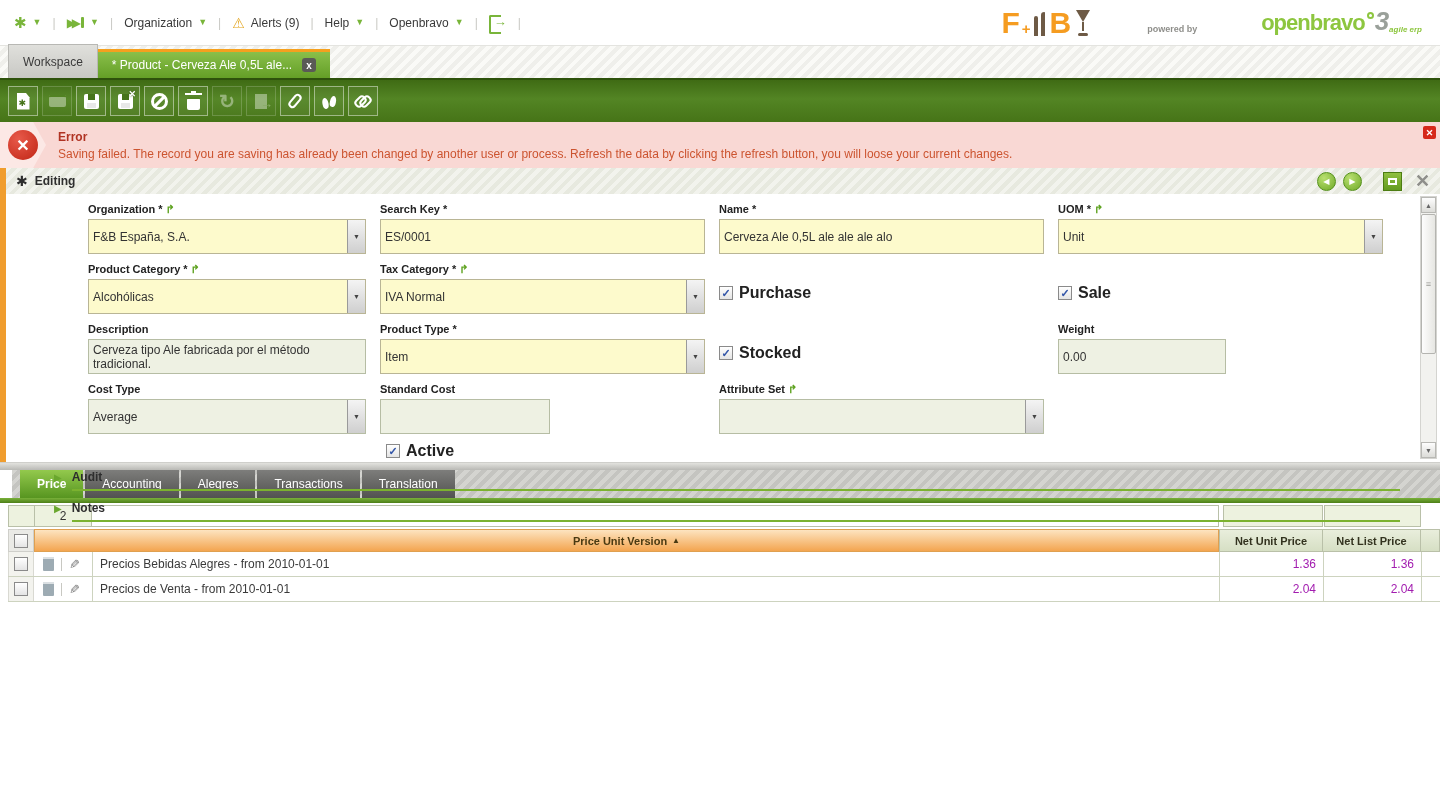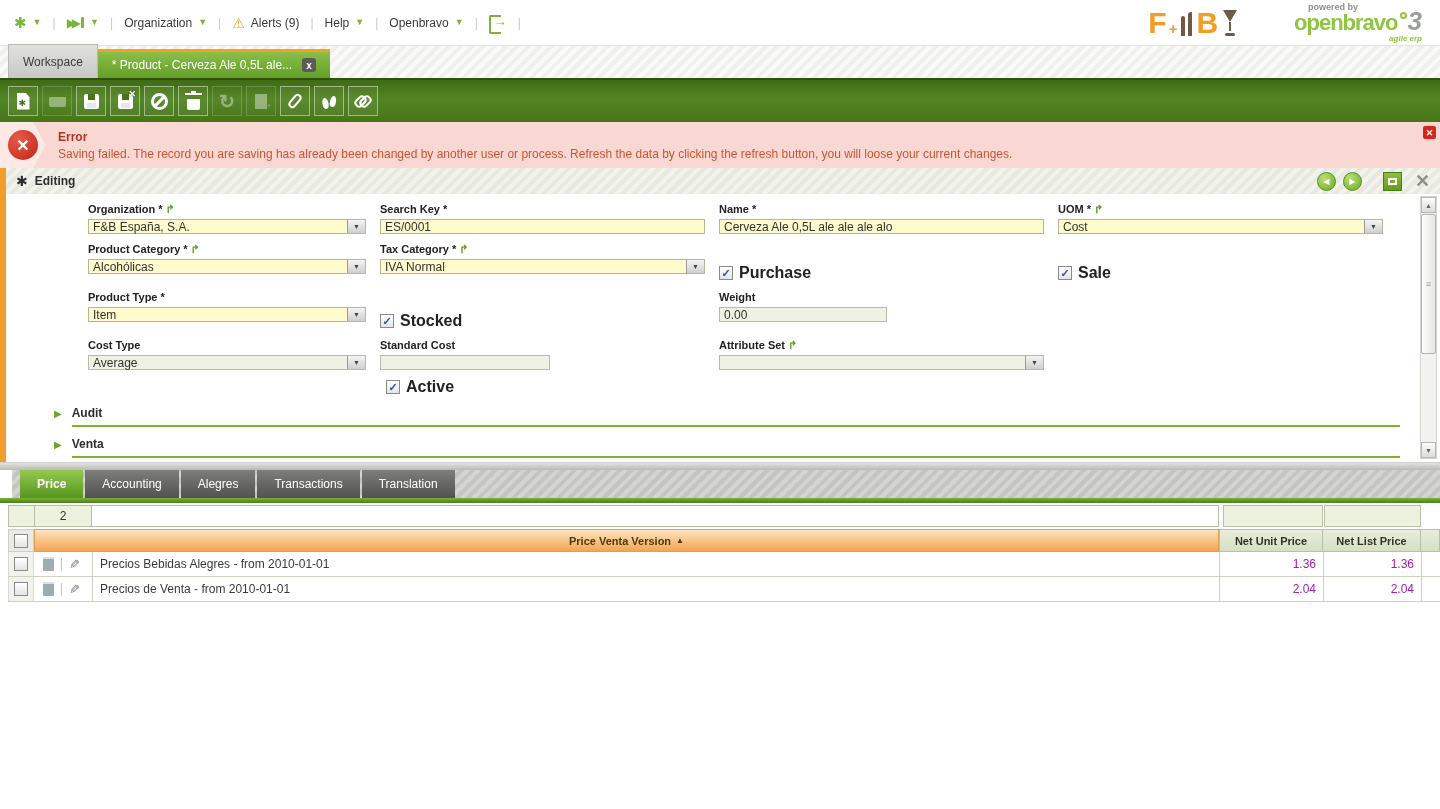--- a/index.html
+++ b/index.html
@@ -33,21 +33,21 @@
   .utensils { display:flex; gap:3px; align-items:flex-end; margin:0 2px; }
   .tine { width:4px; height:20px; background:#6e5a45; border-radius:2px 2px 0 0; }
   .tine.knife { height:24px; border-radius:4px 1px 0 0; }
   .glass { position:relative; width:16px; height:26px; margin-left:2px; }
   .glass .bowl { position:absolute; top:0; left:1px; width:0; height:0;
                  border-left:7px solid transparent; border-right:7px solid transparent;
                  border-top:12px solid #6e5a45; }
   .glass .stem { position:absolute; top:12px; left:7px; width:2px; height:9px; background:#6e5a45; }
   .glass .base { position:absolute; bottom:0; left:3px; width:10px; height:3px; background:#6e5a45; border-radius:2px; }
 
-  .ob-logo { display:flex; flex-direction:column; align-items:flex-end; line-height:1; }
+  .ob-logo { display:flex; flex-direction:row; align-items:flex-end; line-height:1; }
   .ob-powered { font-size:9px; font-weight:bold; color:#8f8f8b; margin-right:64px; }
   .ob-row { display:flex; align-items:flex-start; }
   .ob-name { color:#8dc63f; font-weight:bold; font-size:22px; letter-spacing:-1px; }
   .ob-dot { width:7px; height:7px; border:2px solid #8dc63f; border-radius:50%; margin:0 1px 0 2px; }
   .ob-3 { color:#9aa09a; font-weight:bold; font-size:26px; font-style:italic; margin-top:-4px; }
   .ob-tag { font-size:8px; font-weight:bold; font-style:italic; color:#8dc63f; margin-top:1px; }
 
   
   .tabbar { height:32px; background:repeating-linear-gradient(135deg,#fafaf7 0 4px,#efefeb 4px 8px);
             display:flex; align-items:flex-end; padding-left:8px; }
@@ -121,21 +121,21 @@
   .max-btn i { width:9px; height:7px; border:2px solid #fff; display:block; }
   .close-btn { font-size:18px; font-weight:bold; color:#8f8f8b; line-height:1; margin-left:6px; cursor:pointer; }
 
   
   .formarea { height:268px; background:#fff; border-left:6px solid #f09d2e; position:relative; }
   .form-row { display:grid; grid-template-columns:278px 325px 325px 325px; column-gap:14px;
               margin-left:82px; margin-top:9px; }
   .fcell { display:flex; flex-direction:column; }
   .f-label { font-size:11px; font-weight:bold; color:#222; margin-bottom:4px; display:flex; align-items:center; gap:3px; }
   .link-ic { color:#5fa321; font-size:11px; font-weight:bold; line-height:1; }
-  .field { position:relative; height:15px; background:#fdfacc; border:1px solid #b9b595; font-size:12px;
+  .field { position:relative; height:35px; background:#fdfacc; border:1px solid #b9b595; font-size:12px;
            color:#333; padding:0 4px; display:flex; align-items:center; }
   .field.gray { background:#eef1e3; border-color:#b6bda4; }
   .field.w168 { width:168px;align-items:center; } .field.w170 { width:170px; }
   .dd-btn { position:absolute; right:0; top:0; bottom:0; width:18px;
             background:linear-gradient(#f4f4f4,#cfcfcf); border-left:1px solid #9a9a9a;
             display:flex; align-items:center; justify-content:center; font-size:7px; color:#444; cursor:pointer; }
   .cbx-cell { display:flex; align-items:center; gap:6px; margin-top:21px; }
   .cbx { width:14px; height:14px; border:1px solid #8a8a8a; background:linear-gradient(#fff,#e4e4e4);
          display:flex; align-items:center; justify-content:center; font-size:11px; font-weight:bold;
          color:#3356a8; cursor:pointer; }
@@ -389,21 +389,21 @@
             <span>Cerveza Ale 0,5L ale ale ale alo</span>
           </div>
       </div>
       <div class="fcell">
         <div class="f-label">
           <span>UOM</span>
             <span>*</span>
           <span class="link-ic">↱</span>
         </div>
         <div class="field">
-          <span>Cost</span>
+          <span>Unit</span>
           <span class="dd-btn">▼</span>
         </div>
       </div>
     </div>
 
     <div class="form-row">
       <div class="fcell">
         <div class="f-label">
           <span>Product Category</span>
             <span>*</span>
@@ -433,20 +433,28 @@
       </div>
       <div class="fcell">
         <div class="cbx-cell">
           <div class="cbx">✓</div>
           <span class="cbx-label">Sale</span>
         </div>
       </div>
     </div>
 
     <div class="form-row">
+      <div class="fcell">
+        <div class="f-label">
+            <span>Description</span>
+          </div>
+        <div class="field gray">
+            <span>Cerveza tipo Ale fabricada por el método tradicional.</span>
+          </div>
+      </div>
       <div class="fcell">
         <div class="f-label">
           <span>Product Type</span>
             <span>*</span>
         </div>
         <div class="field">
           <span>Item</span>
           <span class="dd-btn">▼</span>
         </div>
       </div>
@@ -507,21 +515,21 @@
     <div class="section">
       <div class="sec-head">
         <span class="sec-tri">▶</span>
         <span class="sec-label">Audit</span>
       </div>
       <div class="sec-line"></div>
     </div>
     <div class="section">
       <div class="sec-head">
         <span class="sec-tri">▶</span>
-        <span class="sec-label">Venta</span>
+        <span class="sec-label">Notes</span>
       </div>
       <div class="sec-line"></div>
     </div>
 
     <div class="vscroll">
       <div class="sb-btn">▲</div>
       <div class="sb-thumb">≡</div>
       <div class="sb-btn down">▼</div>
     </div>
   </div>
@@ -546,21 +554,21 @@
       <div class="sc sc-nup"></div>
       <div class="sc sc-nlp"></div>
       <div class="sc-fill"></div>
     </div>
 
     <div class="ghead">
       <div class="hc-check">
         <div class="cbx"></div>
       </div>
       <div class="hc-main">
-        <span>Price Venta Version</span>
+        <span>Price Unit Version</span>
         <span class="hc-sort">▲</span>
       </div>
       <div class="hc-num hc-nup">Net Unit Price</div>
       <div class="hc-num hc-nlp">Net List Price</div>
       <div class="hc-fill"></div>
     </div>
 
     <div class="grow">
       <div class="gc-check">
         <div class="cbx"></div>

